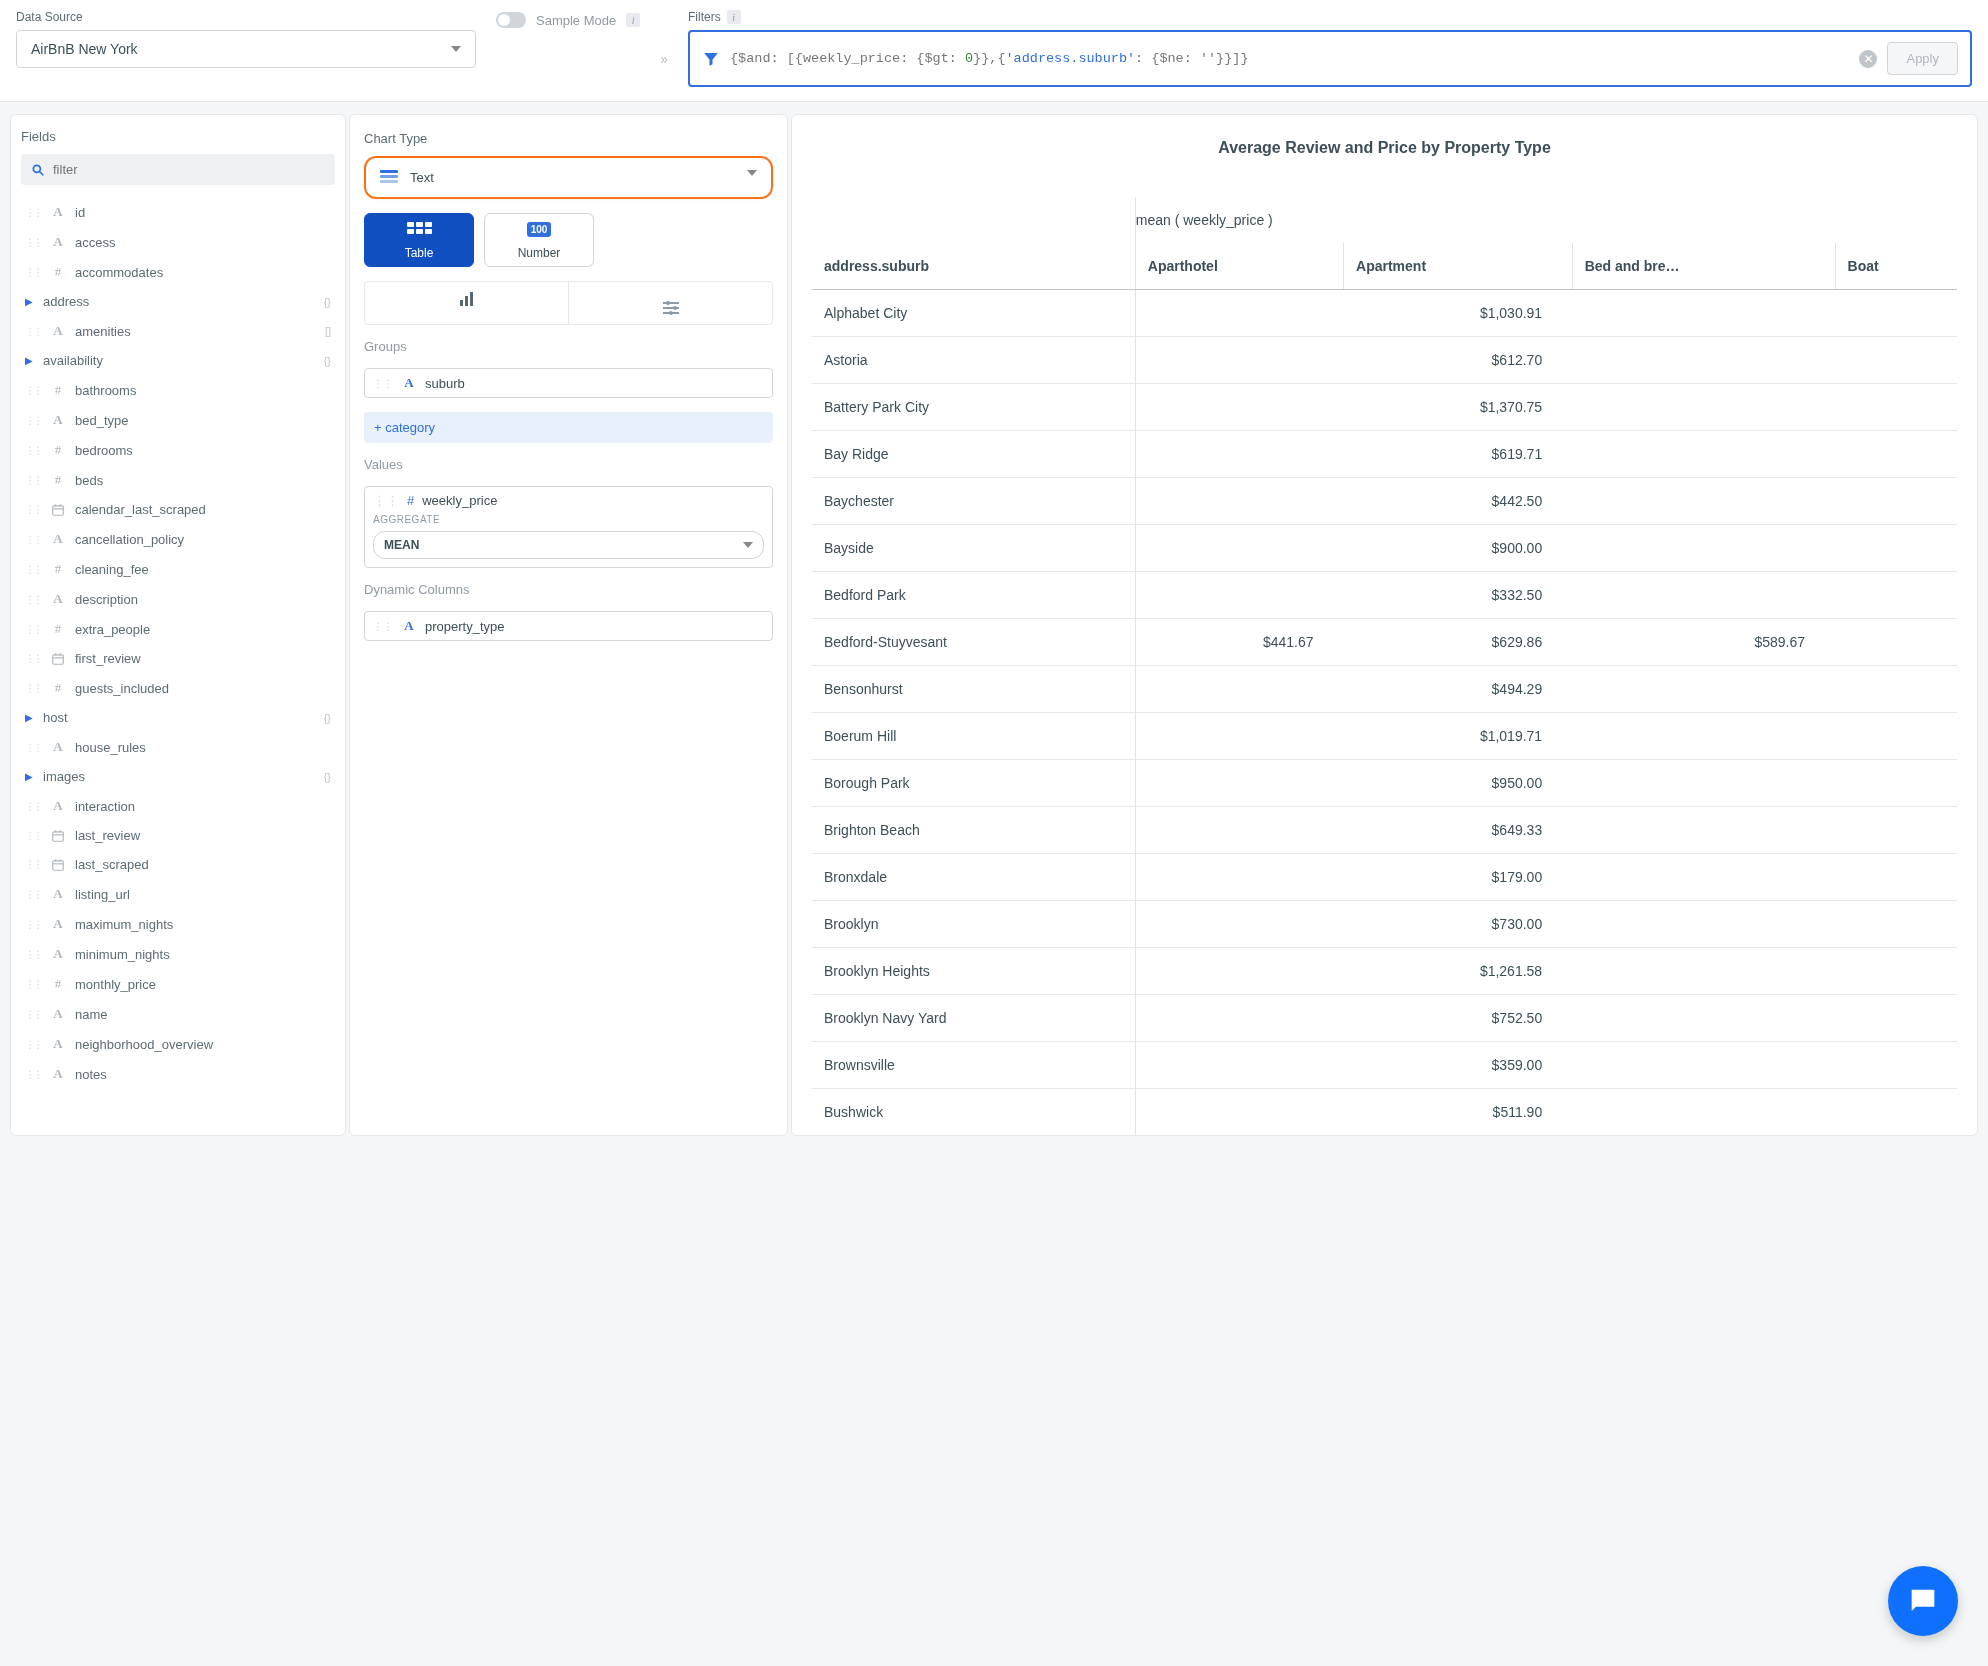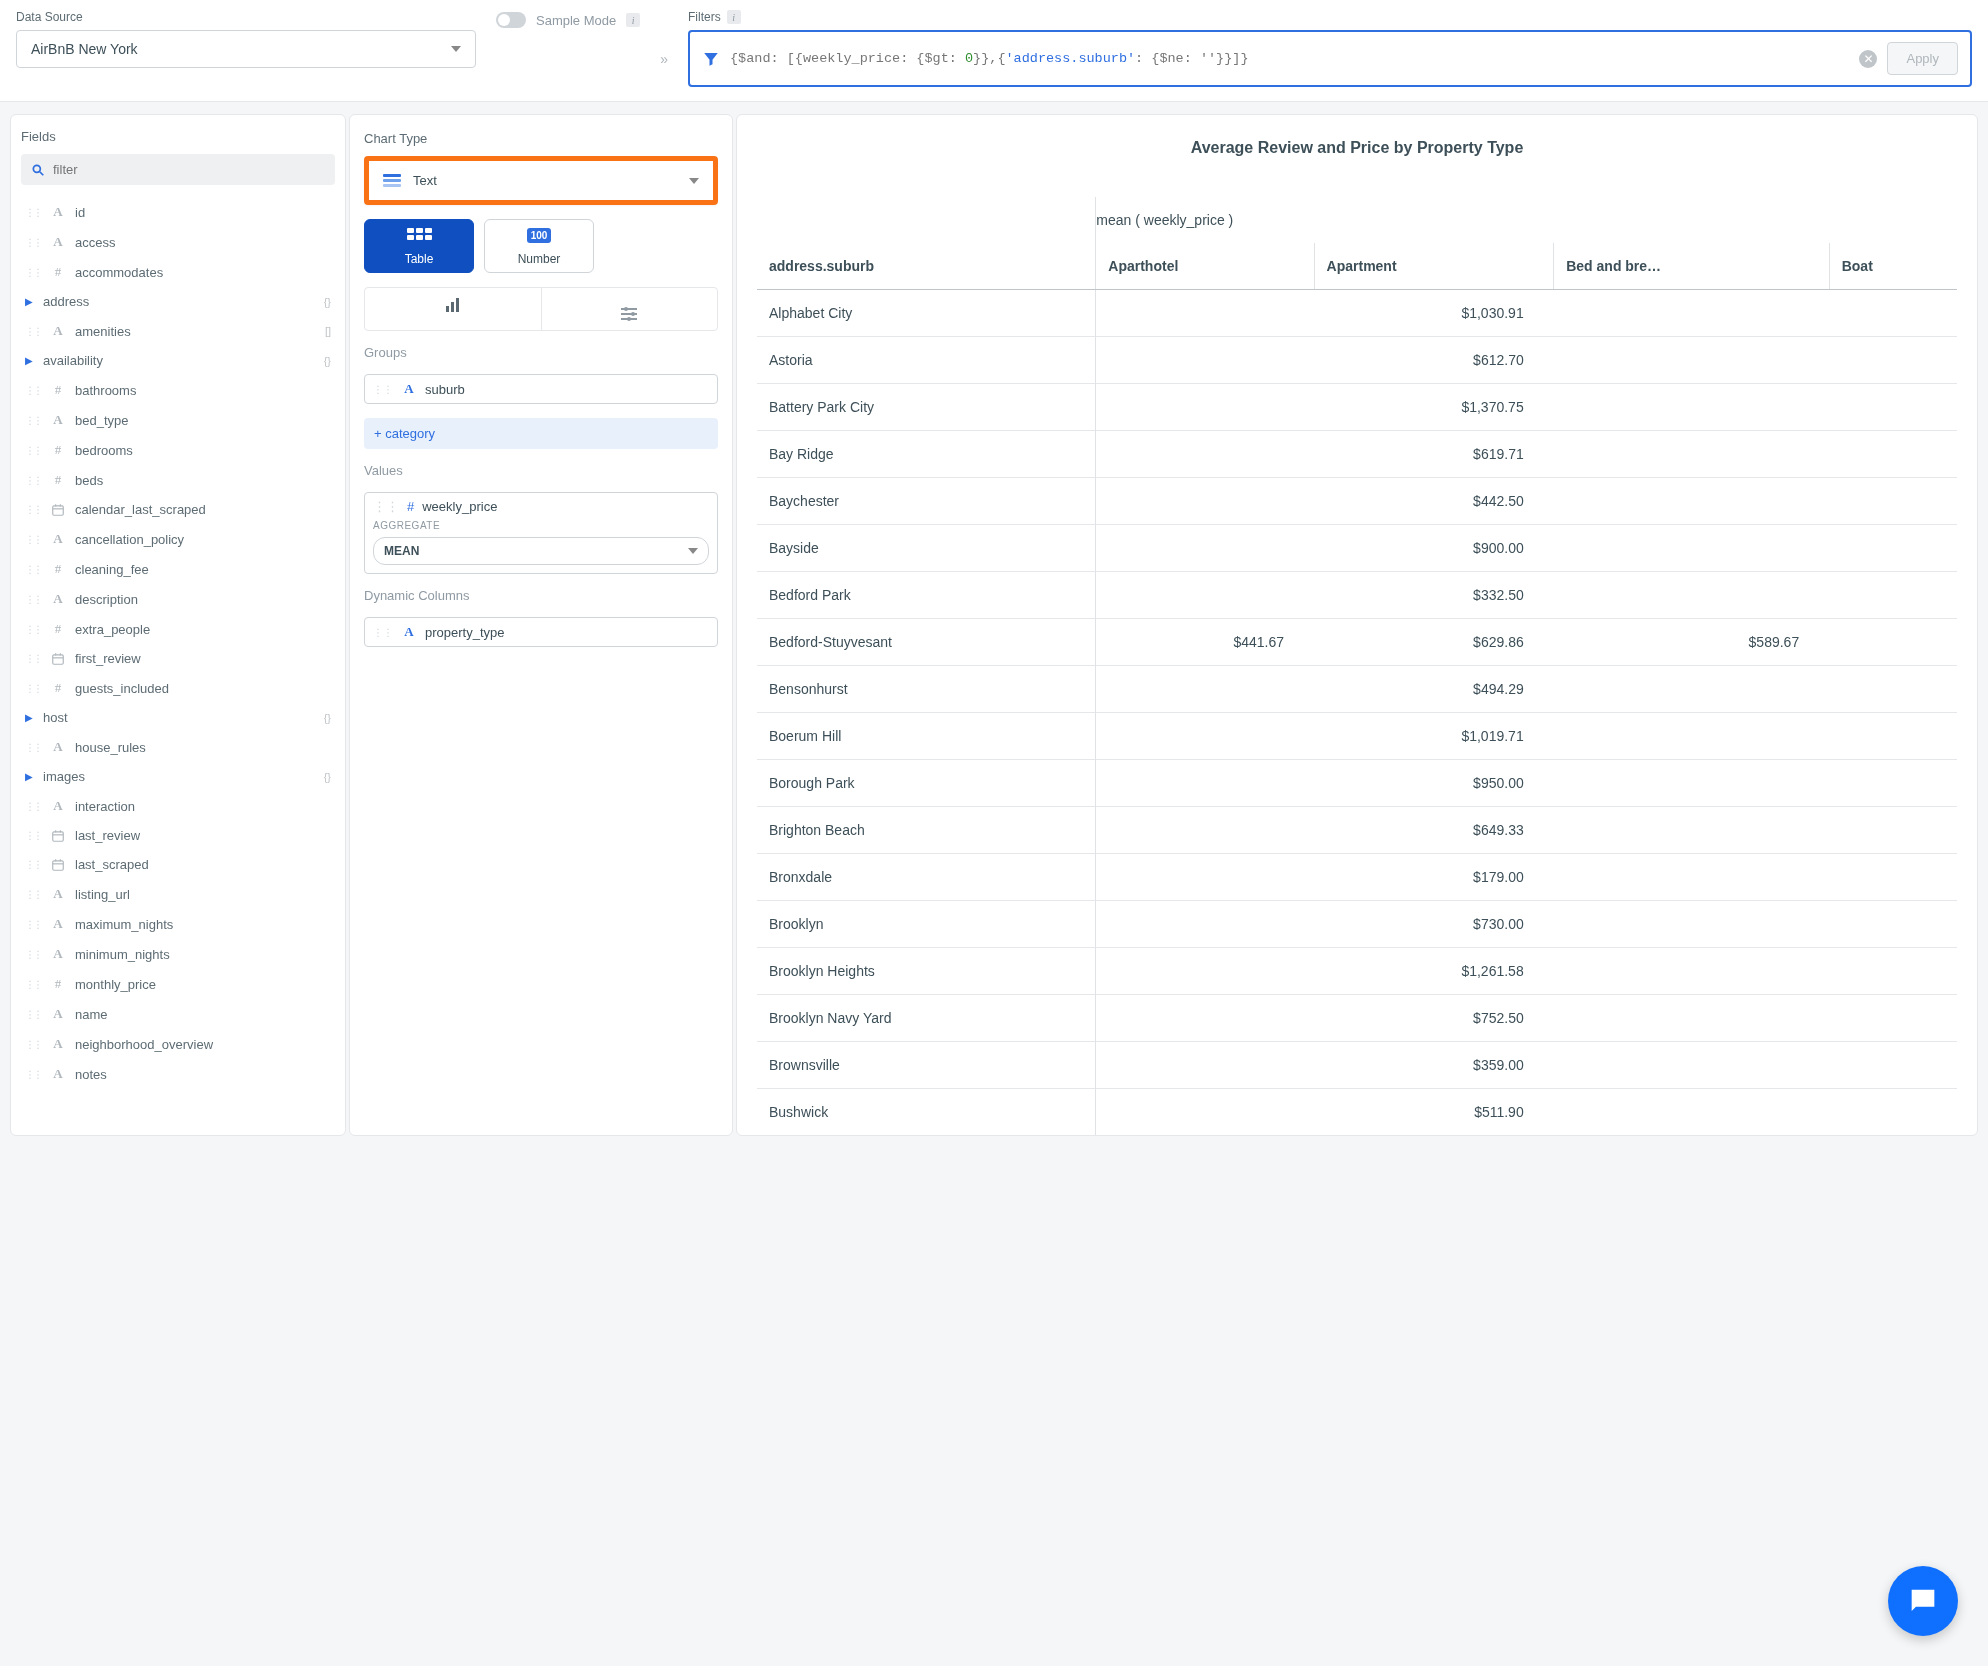--- a/index.html
+++ b/index.html
@@ -36,22 +36,22 @@
 .field-list { display: flex; flex-direction: column; }
 .field-item { display: flex; align-items: center; gap: 8px; padding: 7px 4px; font-size: 13px; color: #5d6c74; cursor: pointer; }
 .field-item .grip { color: #d0d5d9; font-size: 10px; letter-spacing: -2px; }
 .field-item .ftype { color: #b0b7bd; width: 18px; display: inline-flex; justify-content: center; font-family: Georgia, serif; }
 .field-item .ftype.hash::before { content: "#"; font-family: inherit; }
 .field-item .ftype.text::before { content: "A"; font-weight: bold; }
 .field-item .ftype.date svg { width:14px; height:14px; }
 .field-item .expand { color: #2f6fe0; width: 10px; font-size: 10px; }
 .field-item .obj-badge { margin-left: auto; color: #c0c5c9; font-size: 11px; }
 
-.config-panel { width: 384px; padding: 16px 14px; display:flex; flex-direction:column; gap: 14px; }
-.chart-type-select { border: 5px solid #f97316; border-radius: 4px; padding: 12px 14px; display: flex; align-items: center; gap: 12px; cursor: pointer; box-shadow: 0 1px 2px rgba(0,0,0,0.05); }
+.config-panel { width: 439px; padding: 16px 14px; display:flex; flex-direction:column; gap: 14px; }
+.chart-type-select { border: 2px solid #f97316; border-radius: 12px; padding: 12px 14px; display: flex; gap: 12px; cursor: pointer; box-shadow: 0 1px 2px rgba(0,0,0,0.05); }
 .ct-icon { display: flex; flex-direction: column; gap: 2px; }
 .ct-icon span { width: 18px; height: 3px; background: #2f6fe0; border-radius: 1px; }
 .ct-icon span:nth-child(2){ background:#6fa0ec; } .ct-icon span:nth-child(3){ background:#a8c4f2; }
 .chart-type-select .caret-down { margin-left: auto; }
 .view-btns { display: flex; gap: 10px; }
 .view-btn { flex: 0 0 auto; width: 110px; border: 1px solid #d0d5d9; border-radius: 6px; padding: 8px 0 6px 0; display: flex; flex-direction: column; align-items: center; gap: 4px; font-size: 12px; cursor: pointer; background: #fff; }
 .view-btn.active { background: #0f4fbf; color: #fff; border-color: #0f4fbf; }
 .view-btn .vb-icon { width: 28px; height: 20px; display:flex; align-items:flex-start; justify-content:center; }
 .table-icon { display:grid; grid-template-columns: repeat(3,7px); grid-template-rows: repeat(2,5px); gap:2px; }
 .table-icon span { background: currentColor; border-radius:1px; }

